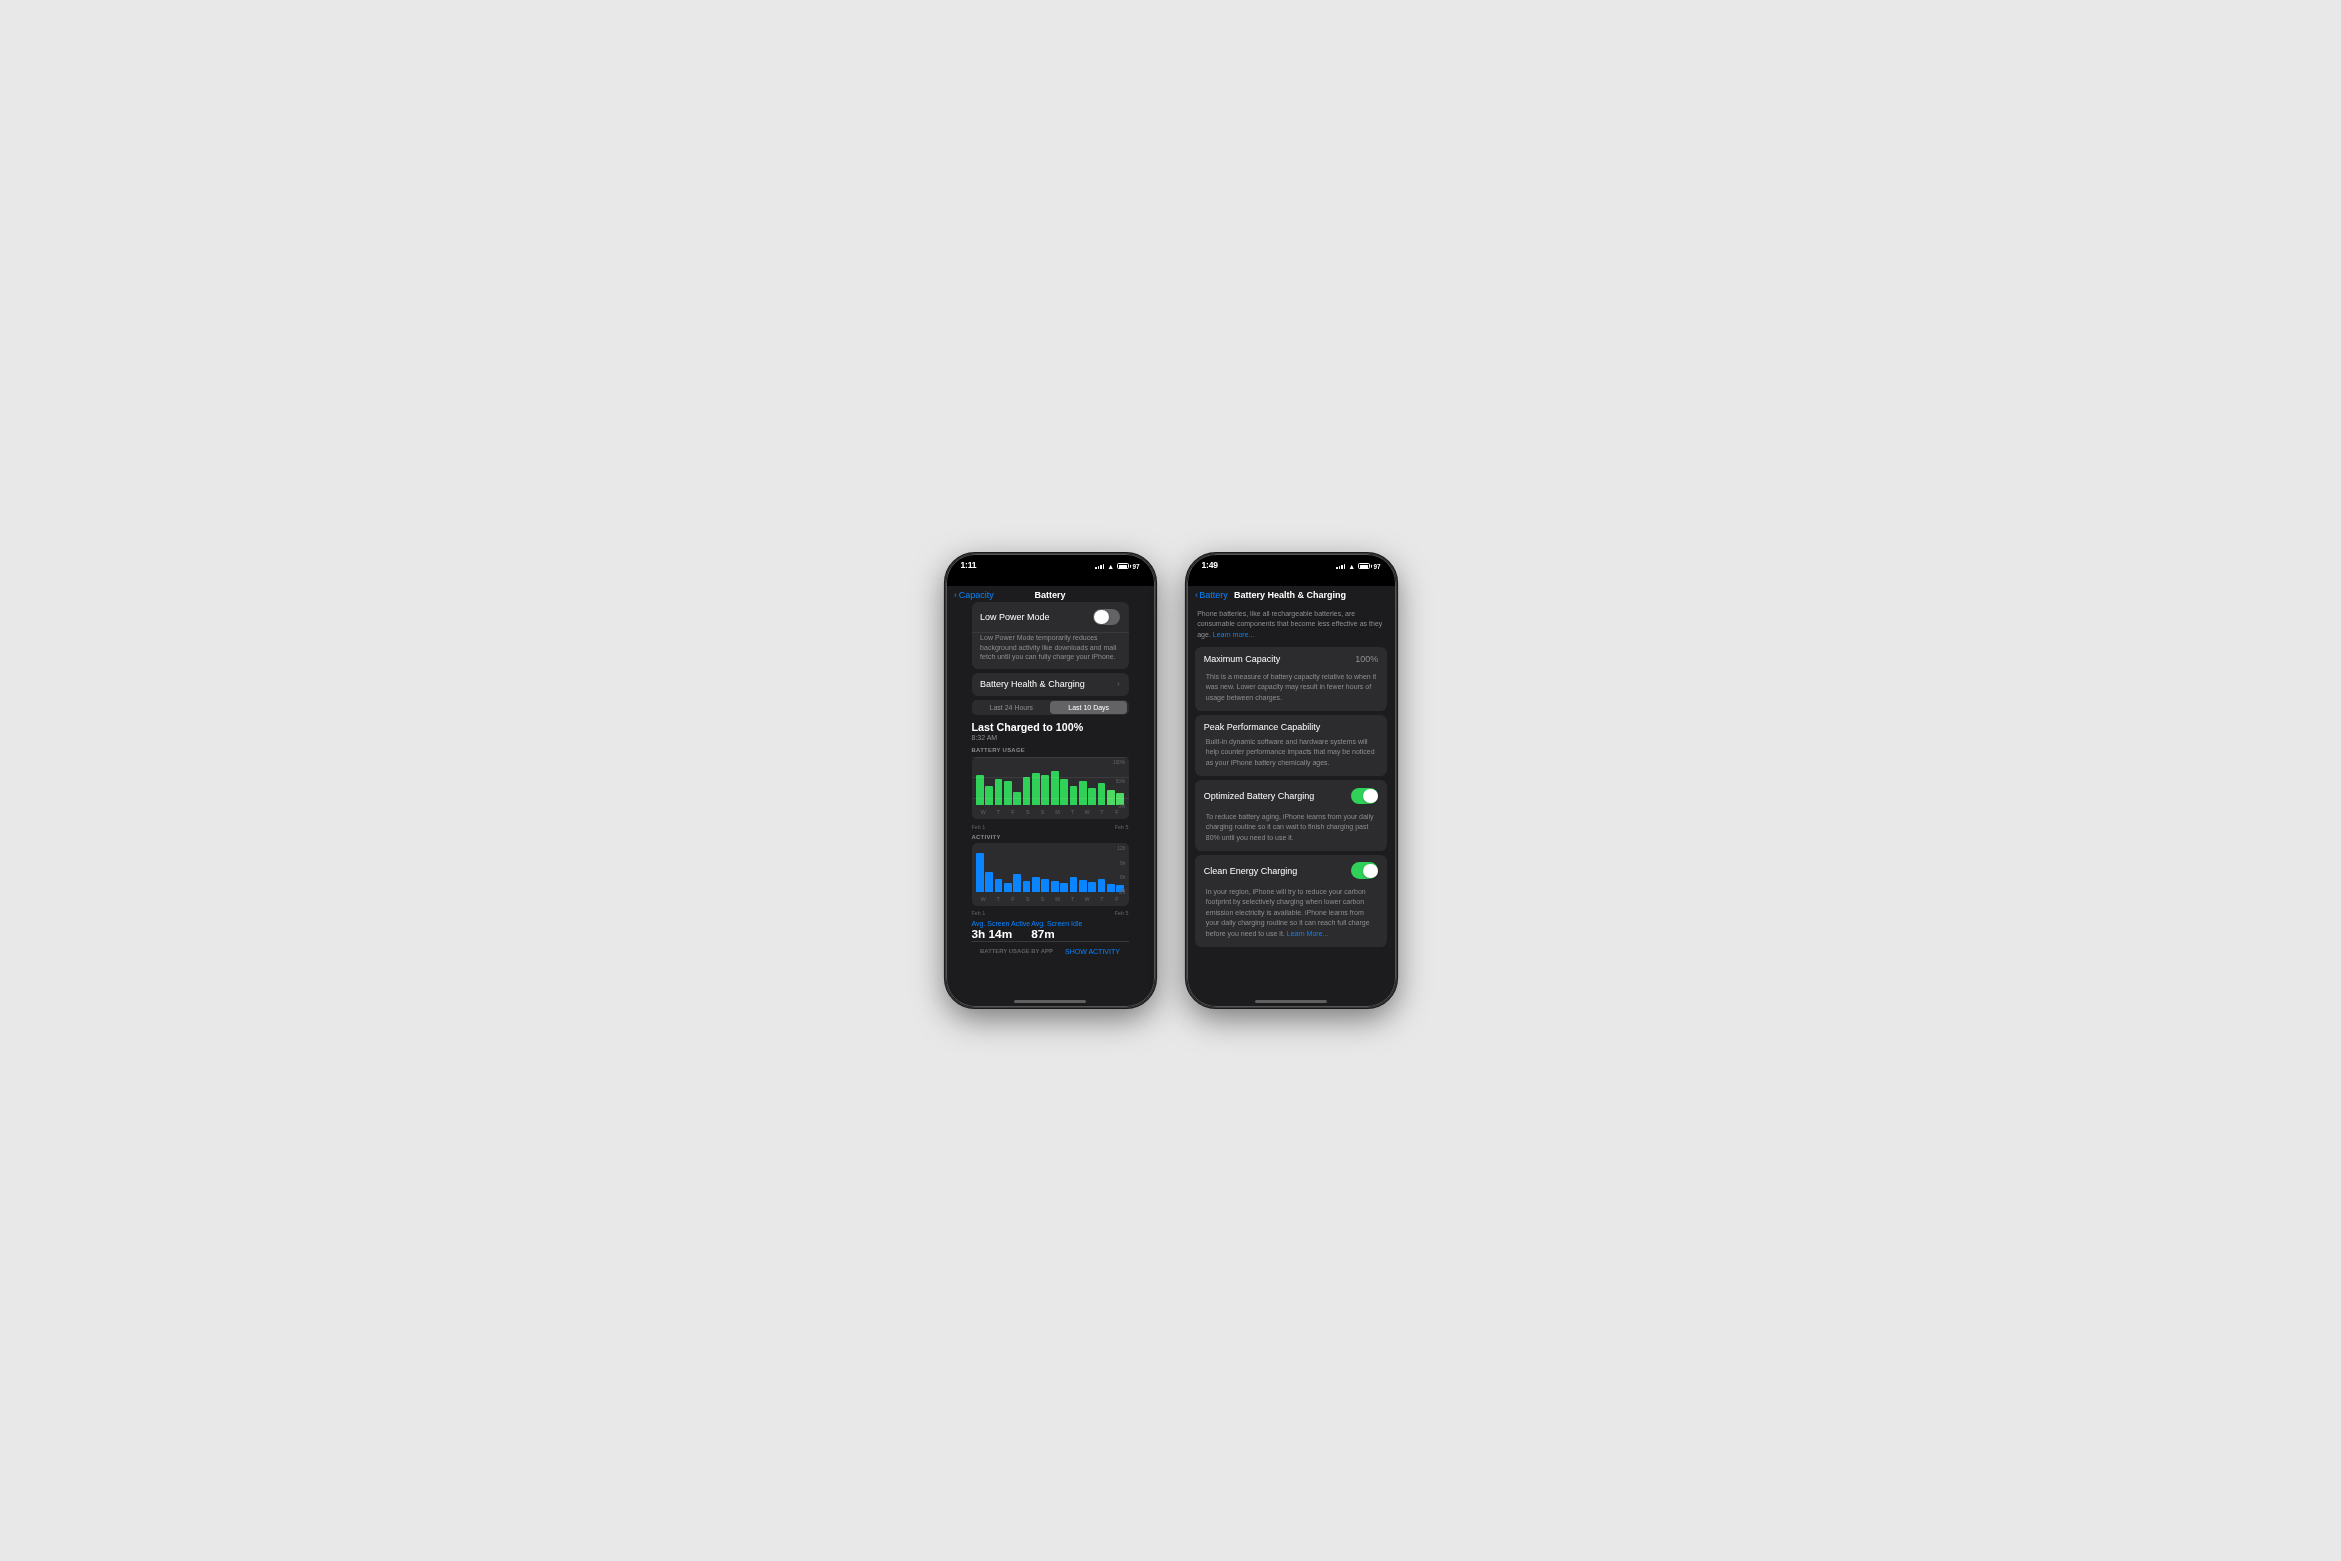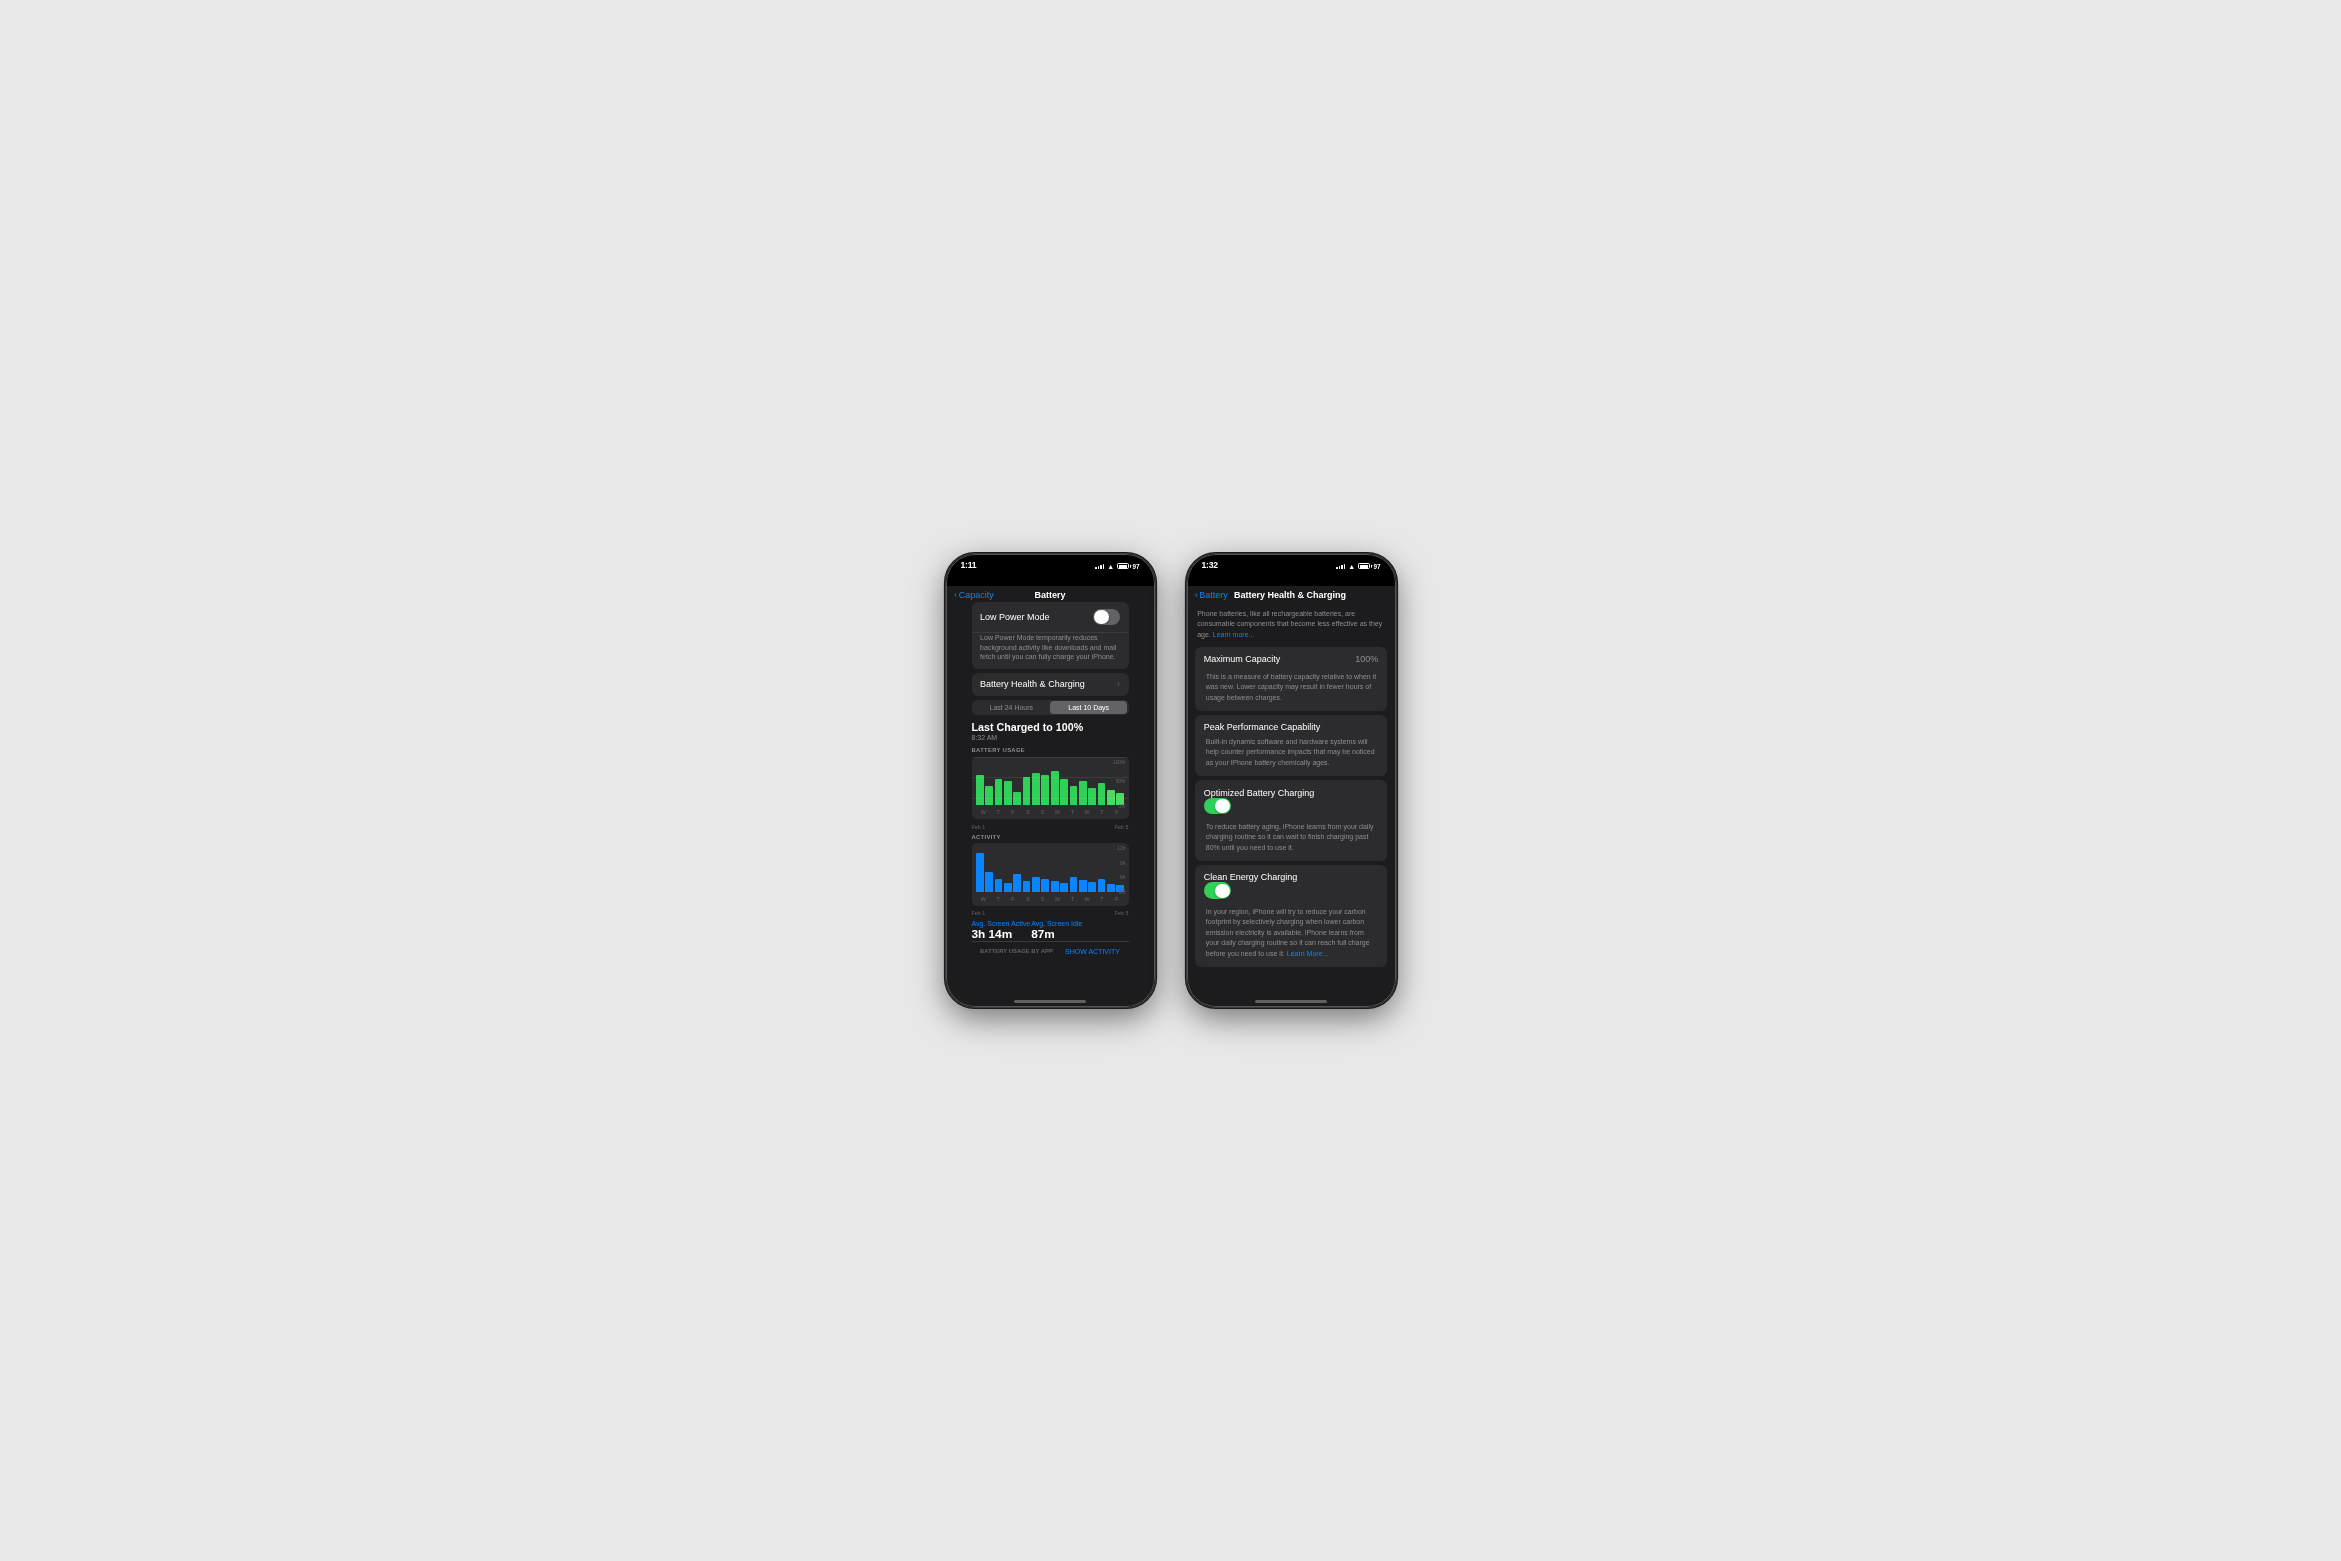--- a/index.html
+++ b/index.html
@@ -375,23 +375,23 @@
       padding: 0 10.7px 7.5px;
       line-height: 1.5;
     }
     .section-header-text {
       font-size: 9px;
       color: #fff;
       font-weight: 500;
     }
     .toggle-row {
       display: flex;
+      align-items: center;
       justify-content: space-between;
       padding: 7.5px 8.6px;
-      flex-direction: column;
     }
     .toggle-label {
       font-size: 9px;
       color: #fff;
     }
     
     .home-indicator {
       position: absolute;
       bottom: 4.3px;
       left: 50%;
@@ -590,21 +590,21 @@
           <span class="show-activity-btn">SHOW ACTIVITY</span>
         </div>
       </div>
     </div>
     <div class="home-indicator"></div>
   </div>
 
   <div class="phone">
     <div class="dynamic-island"></div>
     <div class="status-bar">
-      <span class="status-time">1:32</span>
+      <span class="status-time">1:49</span>
       <div class="status-icons">
         <div class="signal-bars">
           <div class="signal-bar" style="height:2.1px"></div>
           <div class="signal-bar" style="height:3.2px"></div>
           <div class="signal-bar" style="height:4.3px"></div>
           <div class="signal-bar" style="height:5.9px"></div>
         </div>
         <span class="wifi-icon">▲</span>
         <div class="battery-indicator">
           <div class="battery-body">

